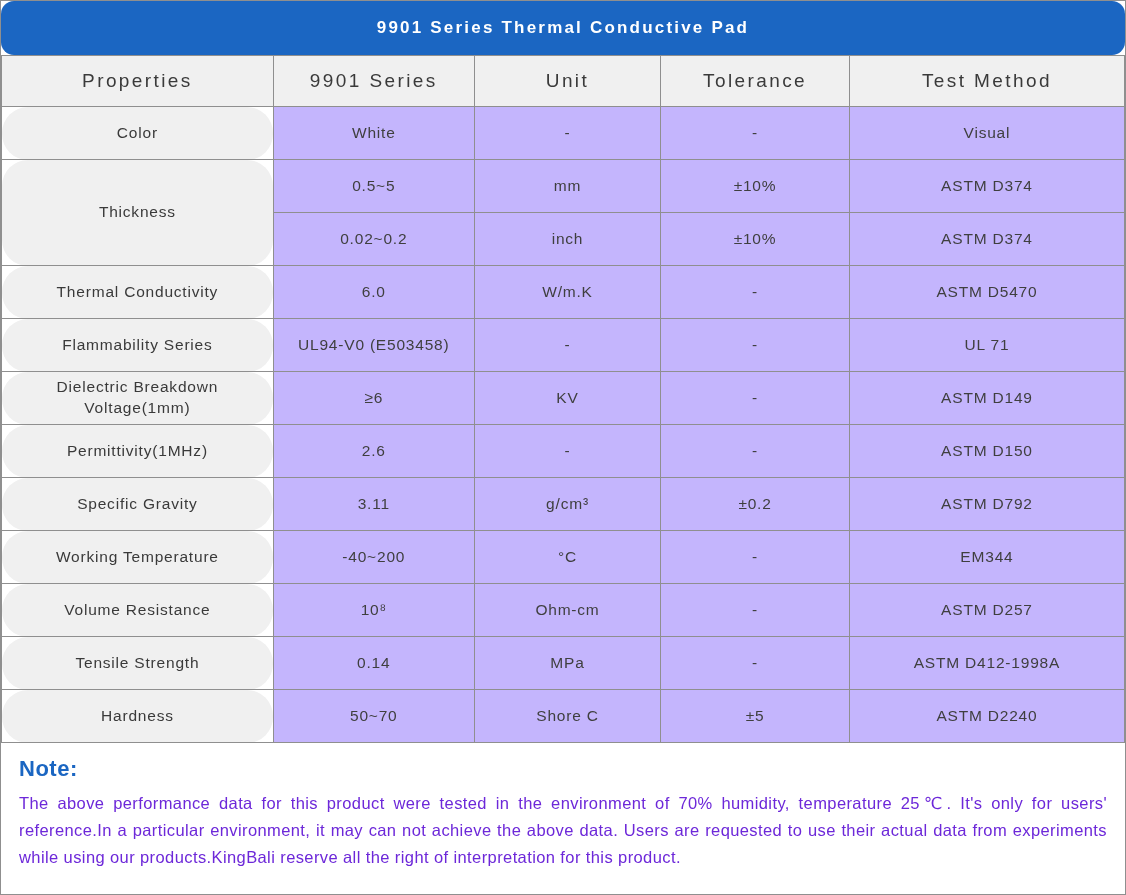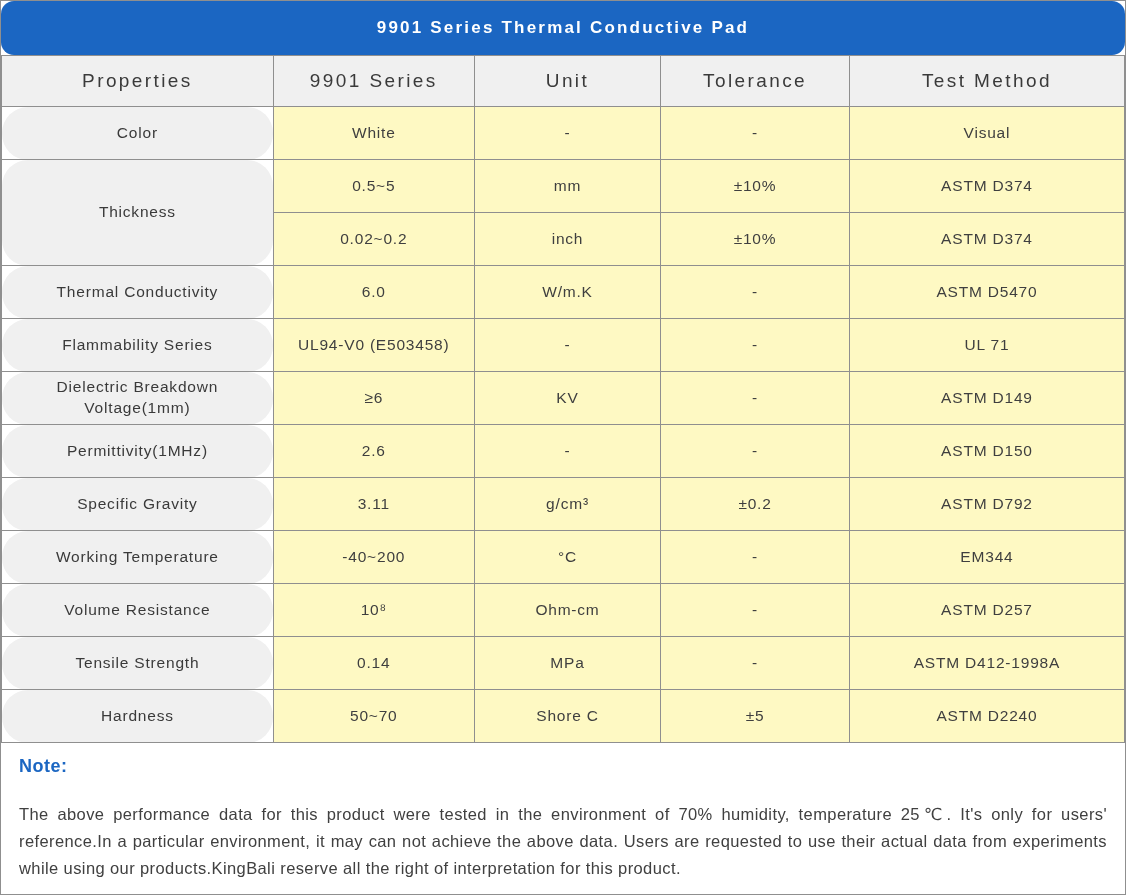--- a/index.html
+++ b/index.html
@@ -57,35 +57,35 @@
     background: #f0f0f0;
     letter-spacing: 2.4px;
     font-size: 19px;
     color: #3a3a3a;
   }
   table.spec td.prop {
     background: #f0f0f0;
     color: #3a3a3a;
     border-radius: 26px;
   }
-  table.spec td.val { background: #fef9c3; }
+  table.spec td.val { background: #c4b5fd; }
   .note-section {
     flex: 1 1 auto;
     padding: 13px 18px 10px 18px;
   }
   .note-label {
     color: #1b66c2;
-    font-size: 18px;
+    font-size: 22px;
     font-weight: bold;
     letter-spacing: 0.5px;
-    margin-bottom: 24px;
+    margin-bottom: 8px;
   }
   .note-text {
     font-size: 16.5px;
-    color: #404040;
+    color: #6d28d9;
     line-height: 1.65;
     letter-spacing: 0.4px;
     text-align: justify;
   }
 </style>
 </head>
 <body>
 
 <div class="page">
 

